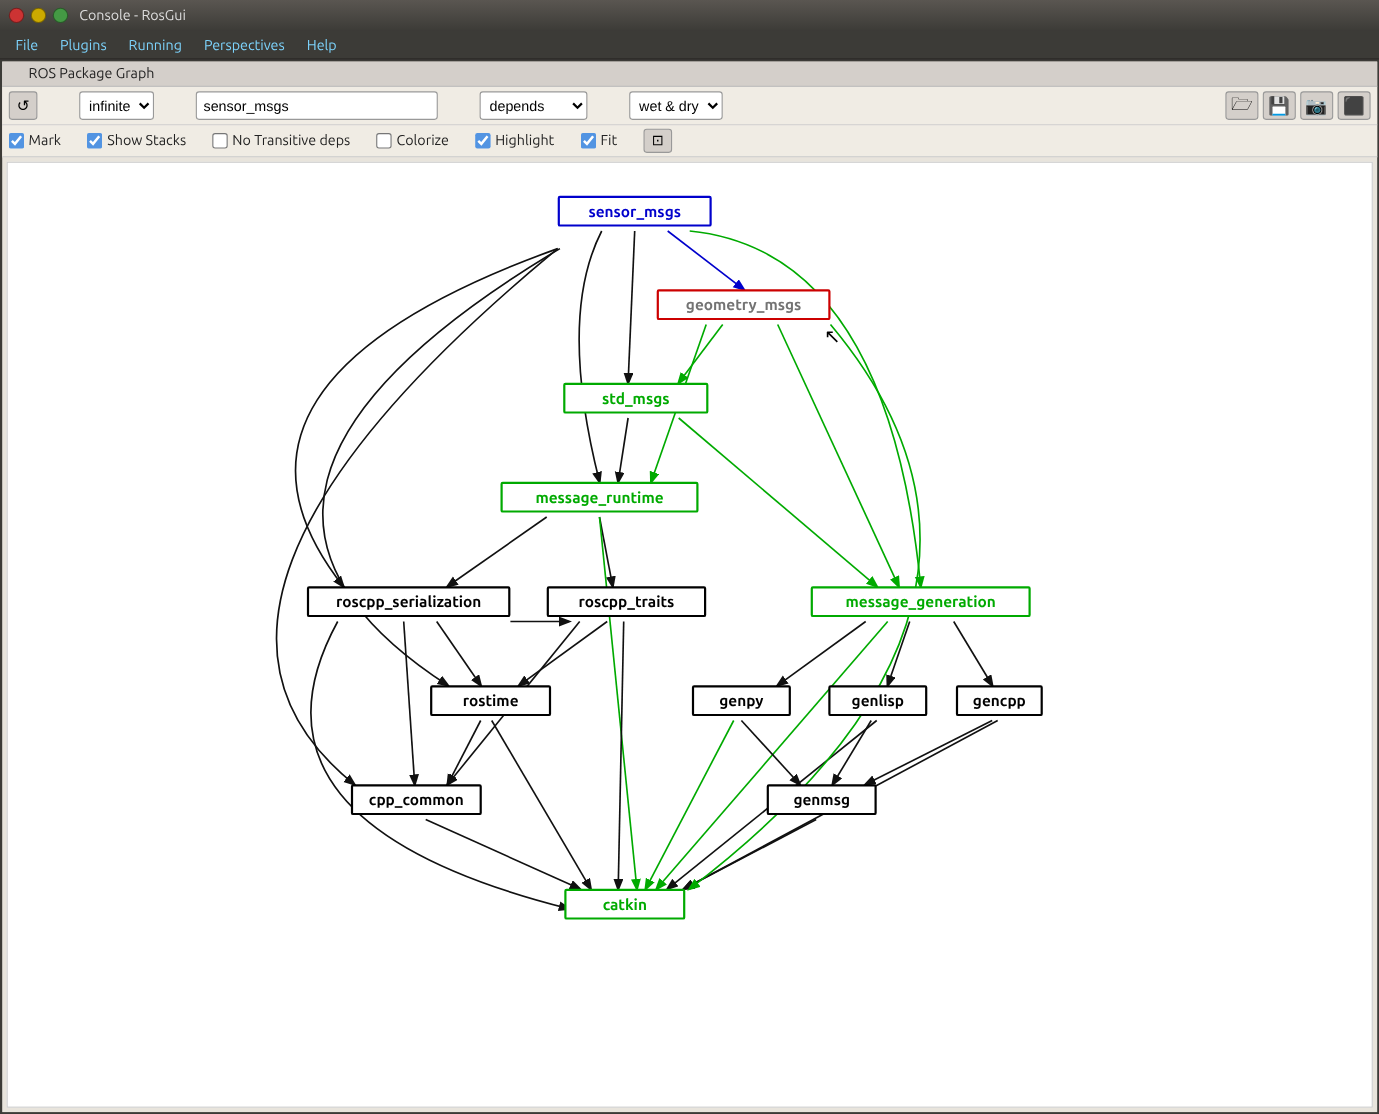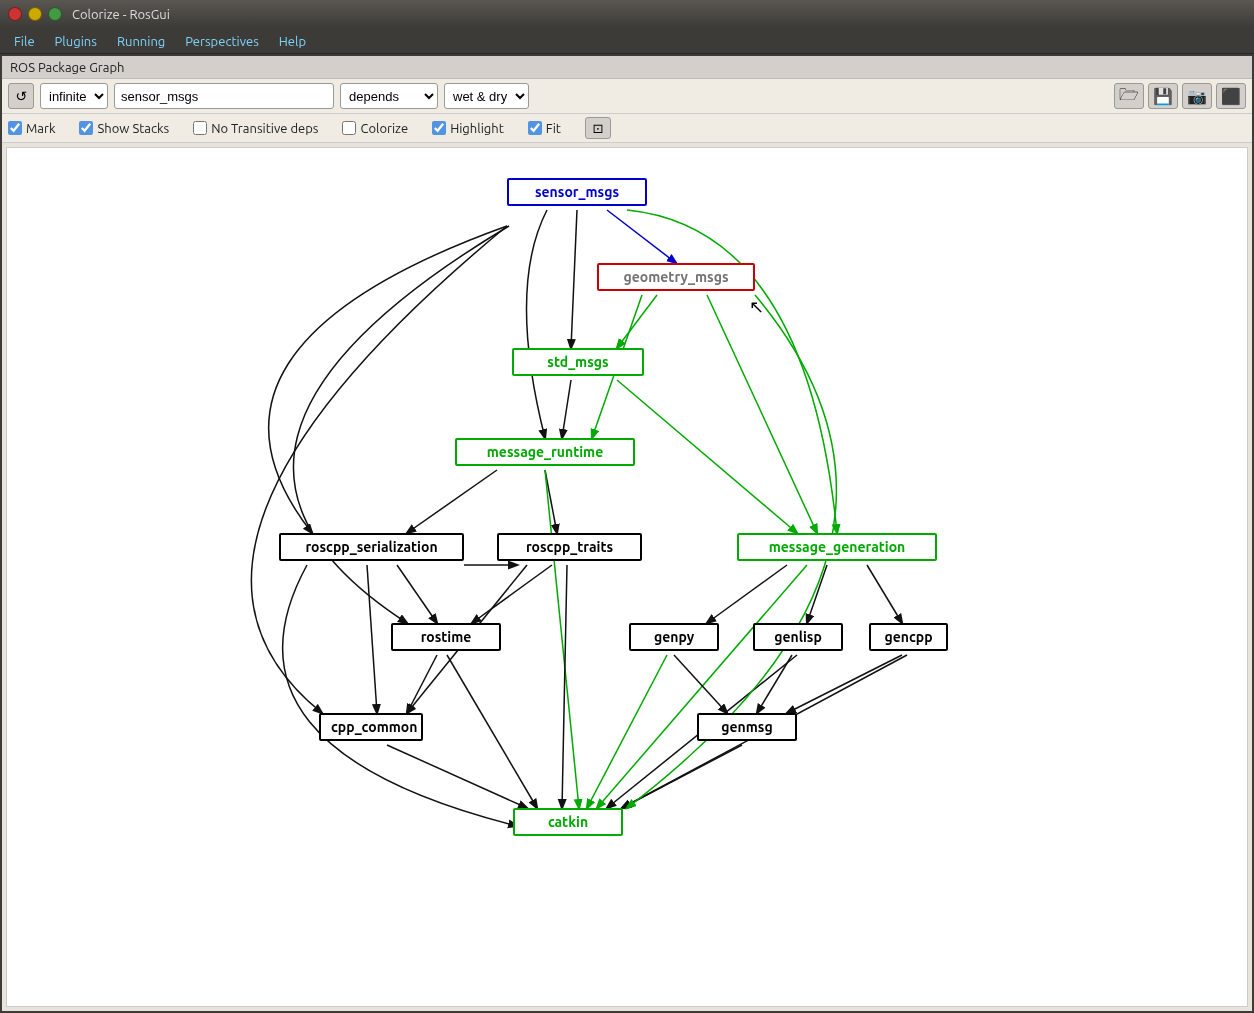--- a/index.html
+++ b/index.html
@@ -48,21 +48,21 @@
       background: #e8e4dc;
       margin: 2px;
       height: calc(1013px - 28px - 26px - 4px);
       display: flex;
       flex-direction: column;
     }
 
     
     #top-label {
       background: #d4cfca;
-      padding: 4px 8px;
+      padding: 4px 24px;
       font-size: 13px;
       color: #222;
       border-bottom: 1px solid #bbb;
     }
 
     
     #toolbar1 {
       background: #f0ece4;
       padding: 4px 6px;
       display: flex;
@@ -79,20 +79,21 @@
       cursor: pointer;
       font-size: 14px;
     }
     .dropdown-select {
       height: 26px;
       border: 1px solid #999;
       background: #fff;
       border-radius: 3px;
       padding: 0 4px;
       font-size: 13px;
+      margin-left: 32px;
     }
     #package-input {
       height: 26px;
       border: 1px solid #999;
       background: #fff;
       border-radius: 3px;
       padding: 0 6px;
       font-size: 13px;
       width: 220px;
     }
@@ -167,21 +168,21 @@
       pointer-events: none;
     }
   </style>
 </head>
 <body>
 
 <div id="titlebar">
   <span class="title-btn btn-close"></span>
   <span class="title-btn btn-min"></span>
   <span class="title-btn btn-max"></span>
-  <span id="titlebar-text">Colorize - RosGui</span>
+  <span id="titlebar-text">Console - RosGui</span>
 </div>
 
 <div id="menubar">
   <span class="menu-item">File</span>
   <span class="menu-item">Plugins</span>
   <span class="menu-item">Running</span>
   <span class="menu-item">Perspectives</span>
   <span class="menu-item">Help</span>
 </div>
 
@@ -333,21 +334,21 @@
     </svg>
 
     <div class="graph-node node-blue" style="left:500px;top:30px;width:140px;">sensor_msgs</div>
     <div class="graph-node node-red" style="left:590px;top:115px;width:158px;">geometry_msgs</div>
     <div class="graph-node node-green" style="left:505px;top:200px;width:132px;">std_msgs</div>
     <div class="graph-node node-green" style="left:448px;top:290px;width:180px;">message_runtime</div>
     <div class="graph-node node-black" style="left:272px;top:385px;width:185px;">roscpp_serialization</div>
     <div class="graph-node node-black" style="left:490px;top:385px;width:145px;">roscpp_traits</div>
     <div class="graph-node node-green" style="left:730px;top:385px;width:200px;">message_generation</div>
     <div class="graph-node node-black" style="left:384px;top:475px;width:110px;">rostime</div>
-    <div class="graph-node node-black" style="left:312px;top:565px;width:104px;">cpp_common</div>
+    <div class="graph-node node-black" style="left:312px;top:565px;width:119px;">cpp_common</div>
     <div class="graph-node node-black" style="left:622px;top:475px;width:90px;">genpy</div>
     <div class="graph-node node-black" style="left:746px;top:475px;width:90px;">genlisp</div>
     <div class="graph-node node-black" style="left:862px;top:475px;width:79px;">gencpp</div>
     <div class="graph-node node-black" style="left:690px;top:565px;width:100px;">genmsg</div>
     <div class="graph-node node-green" style="left:506px;top:660px;width:110px;">catkin</div>
 
     <div style="position:absolute;left:742px;top:148px;font-size:18px;cursor:default;pointer-events:none;">↖</div>
   </div>
 
 </div>

